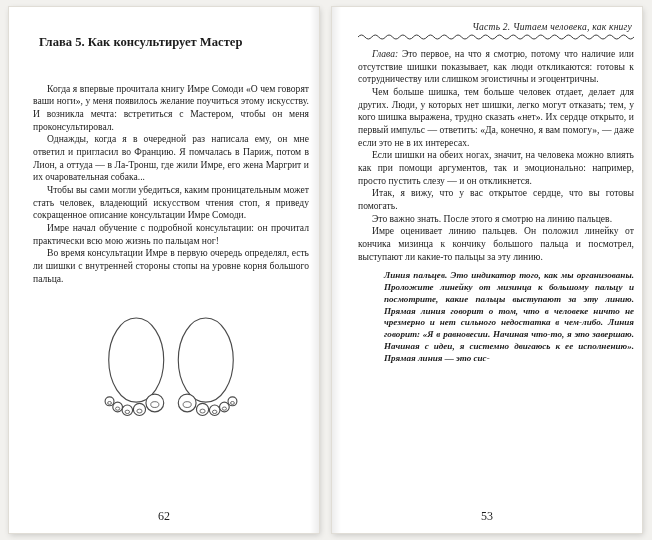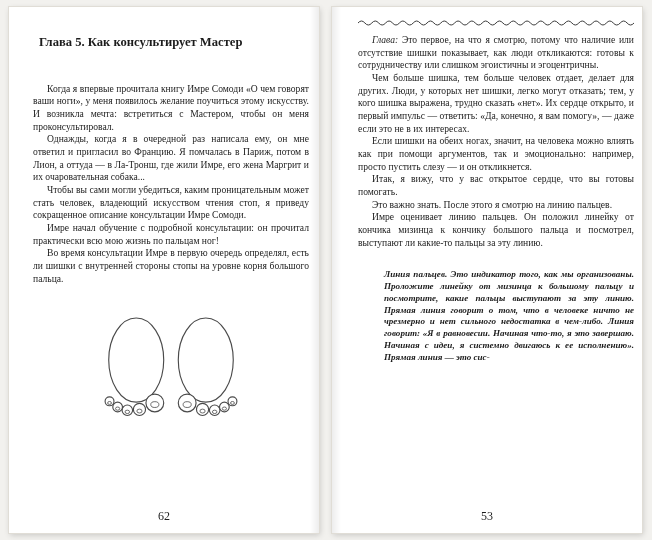--- a/index.html
+++ b/index.html
@@ -12,21 +12,21 @@
   .page-left::after{content:"";position:absolute;top:0;right:0;bottom:0;width:9px;
         background:linear-gradient(to right,rgba(0,0,0,0),rgba(0,0,0,.07));}
   .page-right::before{content:"";position:absolute;top:0;left:0;bottom:0;width:9px;
         background:linear-gradient(to left,rgba(0,0,0,0),rgba(0,0,0,.07));}
   .chapter-title{font-size:12.6px;font-weight:bold;text-align:left;margin:12px 6px 32px 6px;line-height:1.25;}
   p.body{margin:0;font-size:9.6px;line-height:1.32;text-align:justify;text-indent:14px;}
   .gap-top{margin-top:4px;}
   .running-head{font-size:9.6px;font-style:italic;text-align:right;margin:2px 2px 1px 0;letter-spacing:.2px;}
   .squiggle{display:block;width:100%;height:8px;margin-bottom:7px;}
   .dialog-lead{font-style:italic;}
-  .note{margin:20px 0 0 26px;font-size:9.1px;line-height:1.3;text-align:justify;
+  .note{margin:7px 0 0 26px;font-size:9.1px;line-height:1.3;text-align:justify;
         font-style:italic;font-weight:bold;text-indent:0;}
   .note-lead{font-weight:bold;}
   .pagenum{position:absolute;bottom:9px;left:0;width:100%;text-align:center;font-size:12px;}
   .illustration{margin-top:8px;text-align:center;}
   .illustration svg{display:inline-block;}
 </style>
 </head>
 <body>
 
 <div class="spread">
@@ -59,20 +59,21 @@
         </defs>
         <use href="#footShape" transform="translate(72,12)"></use>
         <use href="#footShape" transform="translate(158,12) scale(-1,1)"></use>
       </svg>
     </div>
 
     <div class="pagenum">62</div>
   </div>
 
   <div class="page page-right">
+    <div class="running-head">Часть 2. Читаем человека, как книгу</div>
     <svg class="squiggle" viewBox="0 0 280 8" preserveAspectRatio="none">
       <path d="M0 4 Q3.5 0 7 4 T14 4 T21 4 T28 4 T35 4 T42 4 T49 4 T56 4 T63 4 T70 4 T77 4 T84 4 T91 4 T98 4 T105 4 T112 4 T119 4 T126 4 T133 4 T140 4 T147 4 T154 4 T161 4 T168 4 T175 4 T182 4 T189 4 T196 4 T203 4 T210 4 T217 4 T224 4 T231 4 T238 4 T245 4 T252 4 T259 4 T266 4 T273 4 T280 4" fill="none" stroke="#3a3a3a" stroke-width="1"></path>
     </svg>
 
     <p class="body"><span class="dialog-lead">Глава:</span> <span>Это первое, на что я смотрю, потому что наличие или отсутствие шишки показывает, как люди откликаются: готовы к сотрудничеству или слишком эгоистичны и эгоцентричны.</span></p>
 
     <p class="body">Чем больше шишка, тем больше человек отдает, делает для других. Люди, у которых нет шишки, легко могут отказать; тем, у кого шишка выражена, трудно сказать «нет». Их сердце открыто, и первый импульс — ответить: «Да, конечно, я вам помогу», — даже если это не в их интересах.</p>
     <p class="body">Если шишки на обеих ногах, значит, на человека можно влиять как при помощи аргументов, так и эмоционально: например, просто пустить слезу — и он откликнется.</p>
     <p class="body gap-top">Итак, я вижу, что у вас открытое сердце, что вы готовы помогать.</p>
     <p class="body">Это важно знать. После этого я смотрю на линию пальцев.</p>

